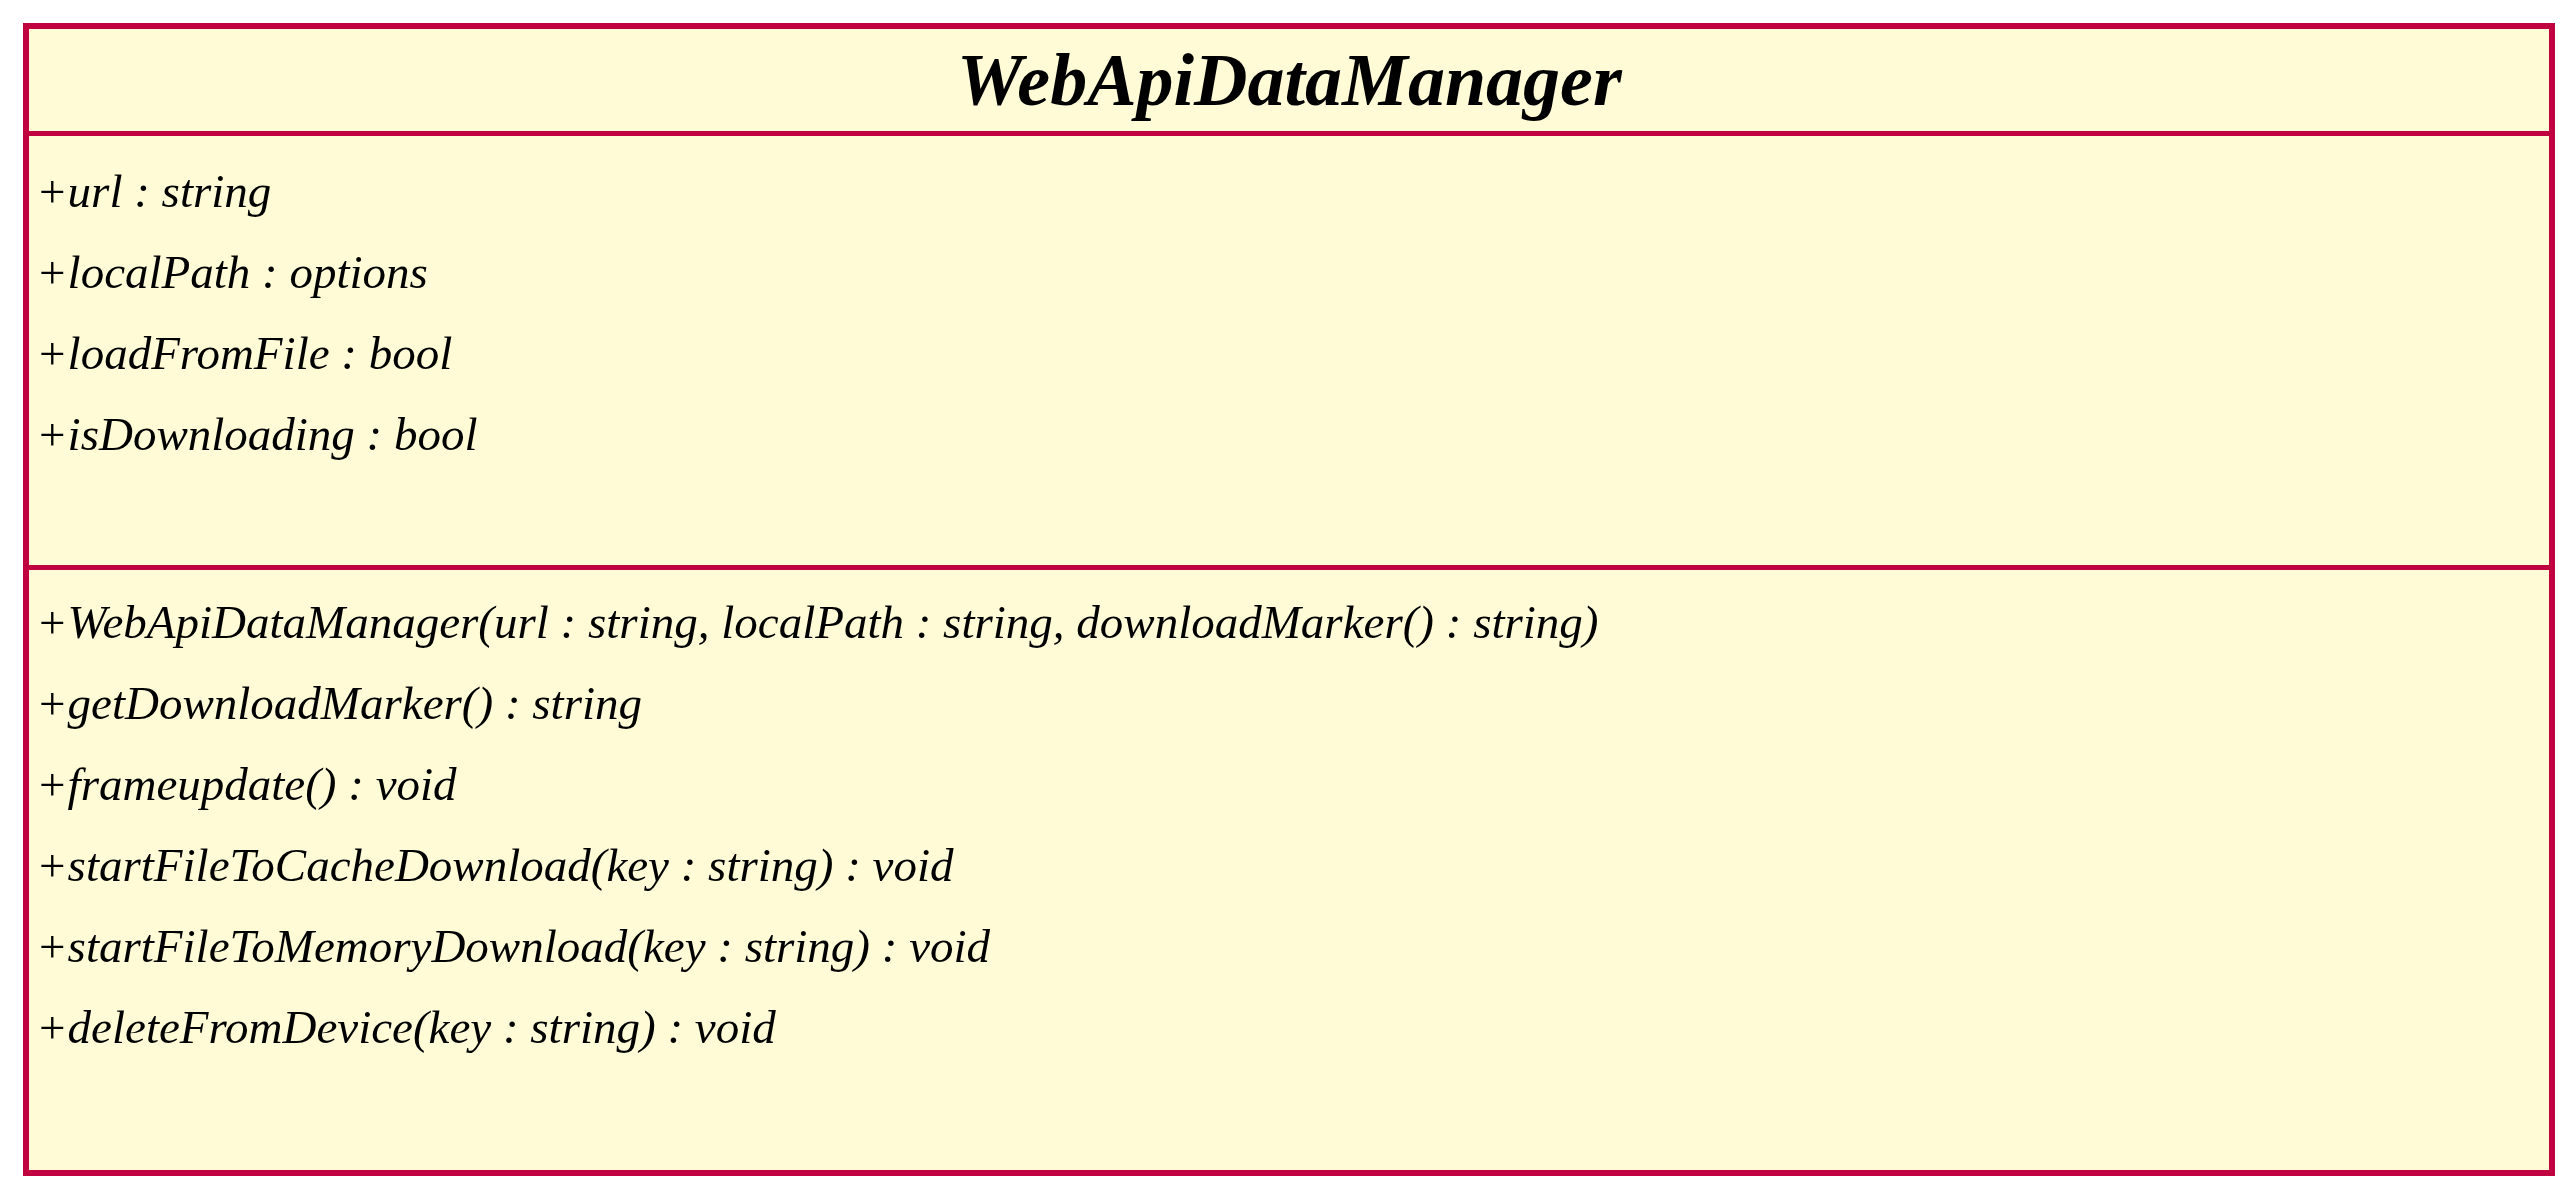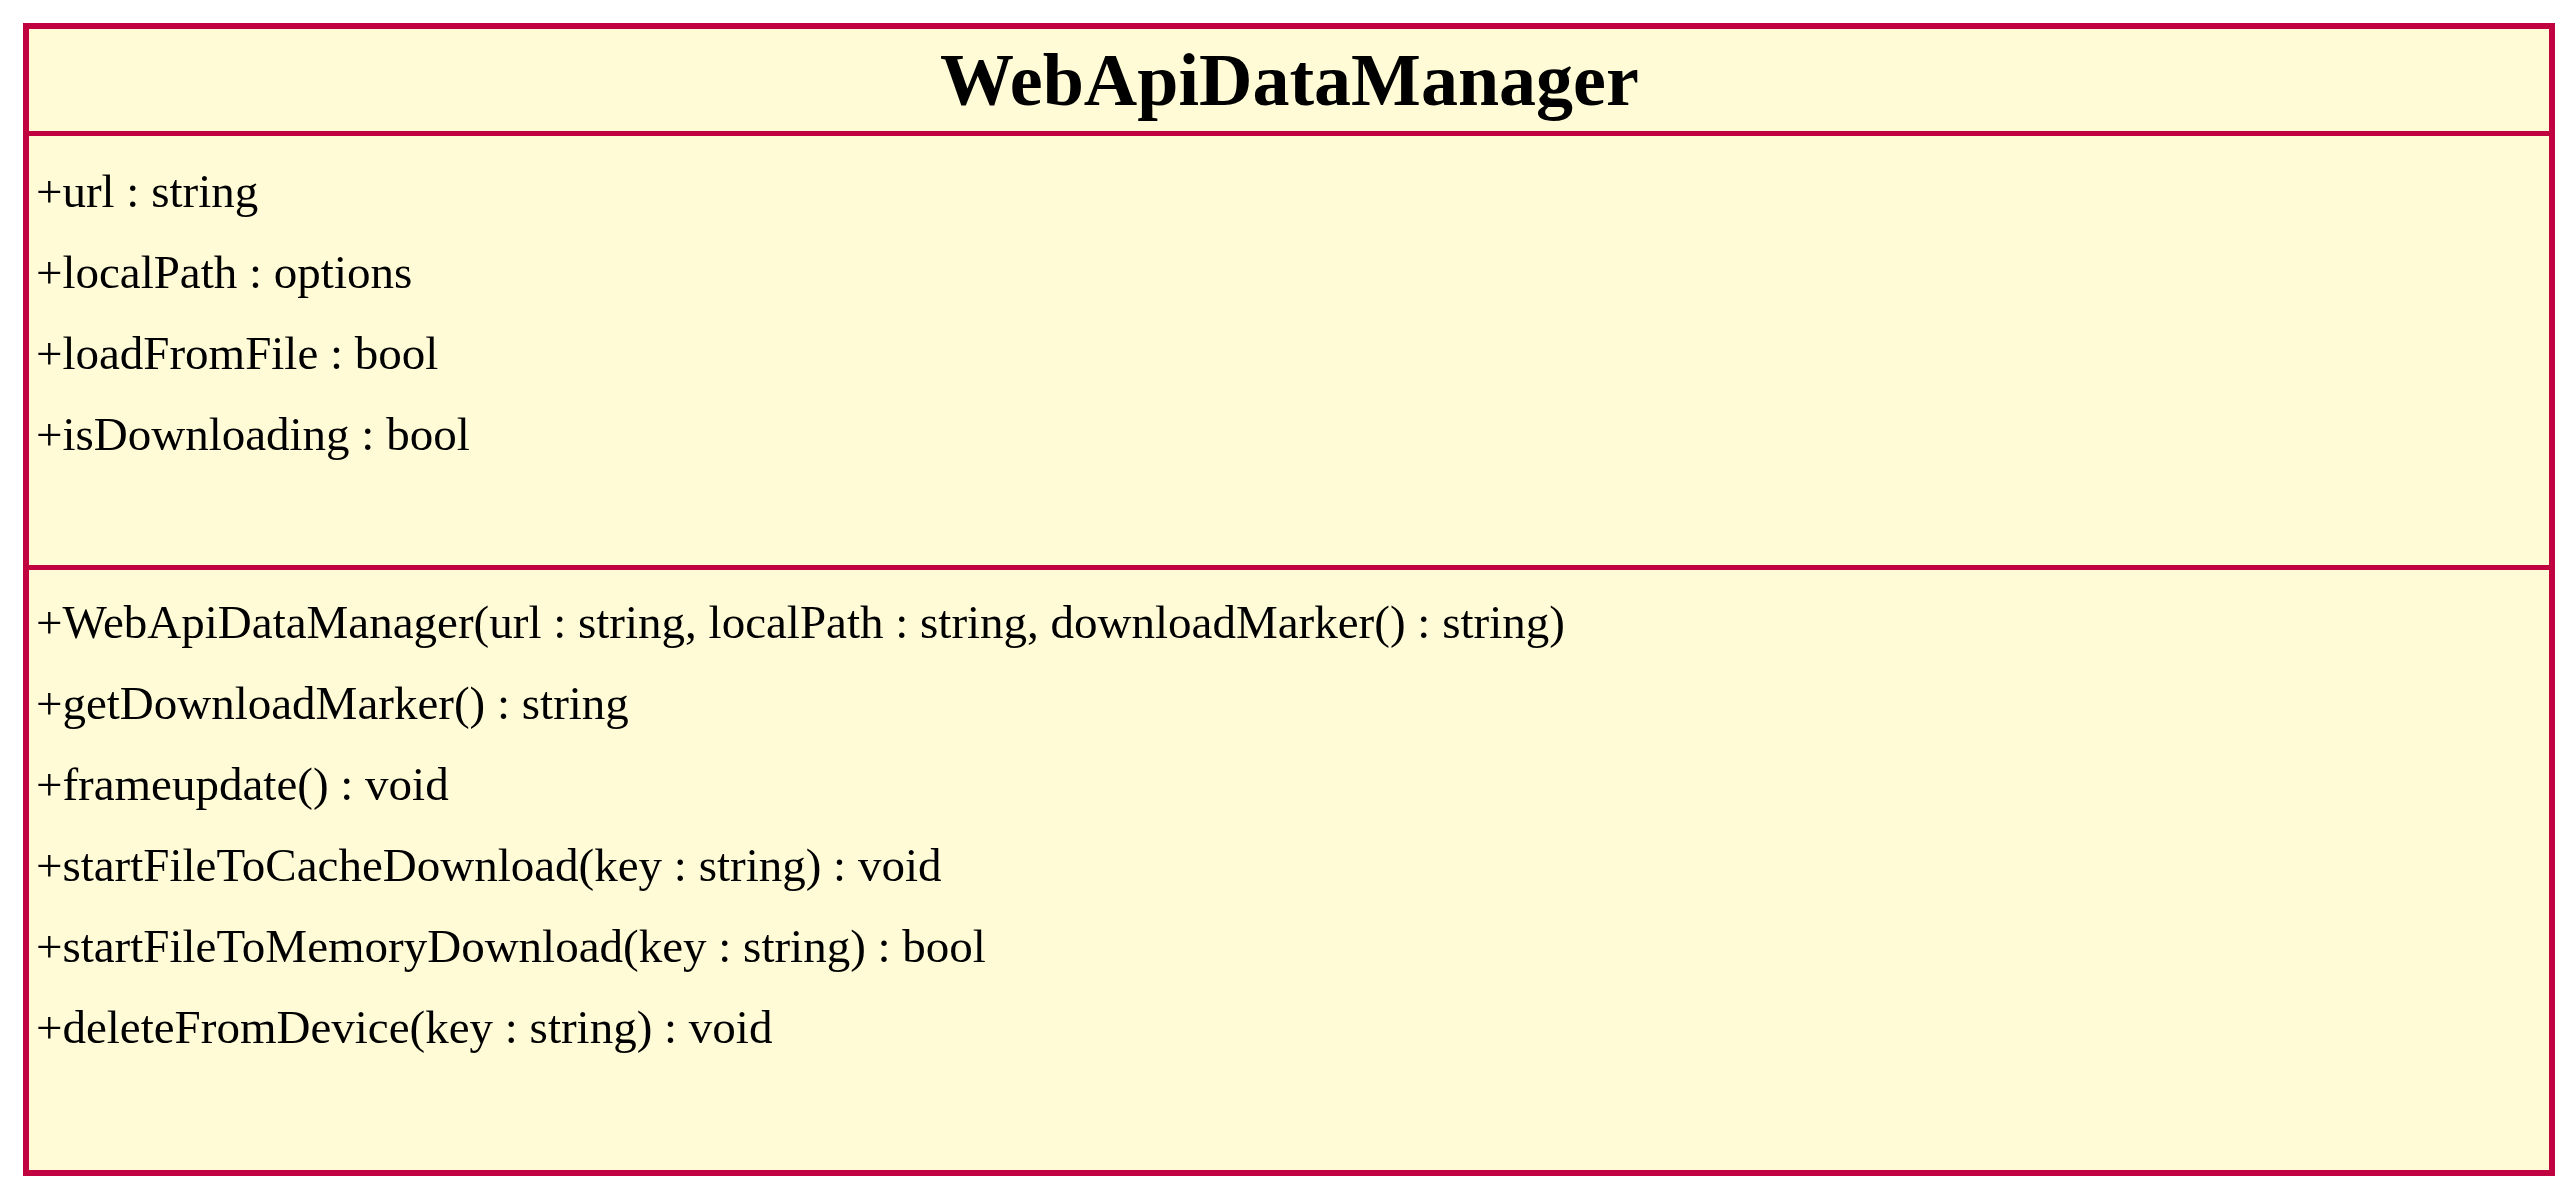--- a/index.html
+++ b/index.html
@@ -1,21 +1,21 @@
 <!DOCTYPE html>
 <html style="--border: #C00340; --fill: #FFFBD7; --text: #000000; --page-bg: #FFFFFF;font-size:13px"><head>
 <meta charset="utf-8">
 <style>
   :root {
     --border: #C00340;
     --fill: #FFFBD7;
     --text: #000000;
     --page-bg: #FFFFFF;
   }
-  * { margin: 0; padding: 0; box-sizing: border-box; }
+  * { margin: 0; padding: 0; box-sizing: border-box; font-style: italic; }
   html, body {
     width: 2576px;
     height: 1200px;
     background: var(--page-bg);
     font-family: "Liberation Serif", "DejaVu Serif", serif;
     color: var(--text);
     overflow: hidden;
   }
   .uml-class {
     position: absolute;
@@ -71,17 +71,17 @@
       <div class="uml-member">+url : string</div>
       <div class="uml-member">+localPath : options</div>
       <div class="uml-member">+loadFromFile : bool</div>
       <div class="uml-member">+isDownloading : bool</div>
     </div>
   <div class="uml-methods-compartment">
       <div class="uml-member">+WebApiDataManager(url : string, localPath : string, downloadMarker() : string)</div>
       <div class="uml-member">+getDownloadMarker() : string</div>
       <div class="uml-member">+frameupdate() : void</div>
       <div class="uml-member">+startFileToCacheDownload(key : string) : void</div>
-      <div class="uml-member">+startFileToMemoryDownload(key : string) : bool</div>
+      <div class="uml-member">+startFileToMemoryDownload(key : string) : void</div>
       <div class="uml-member">+deleteFromDevice(key : string) : void</div>
     </div>
 </div>
 
 
 </body></html>

